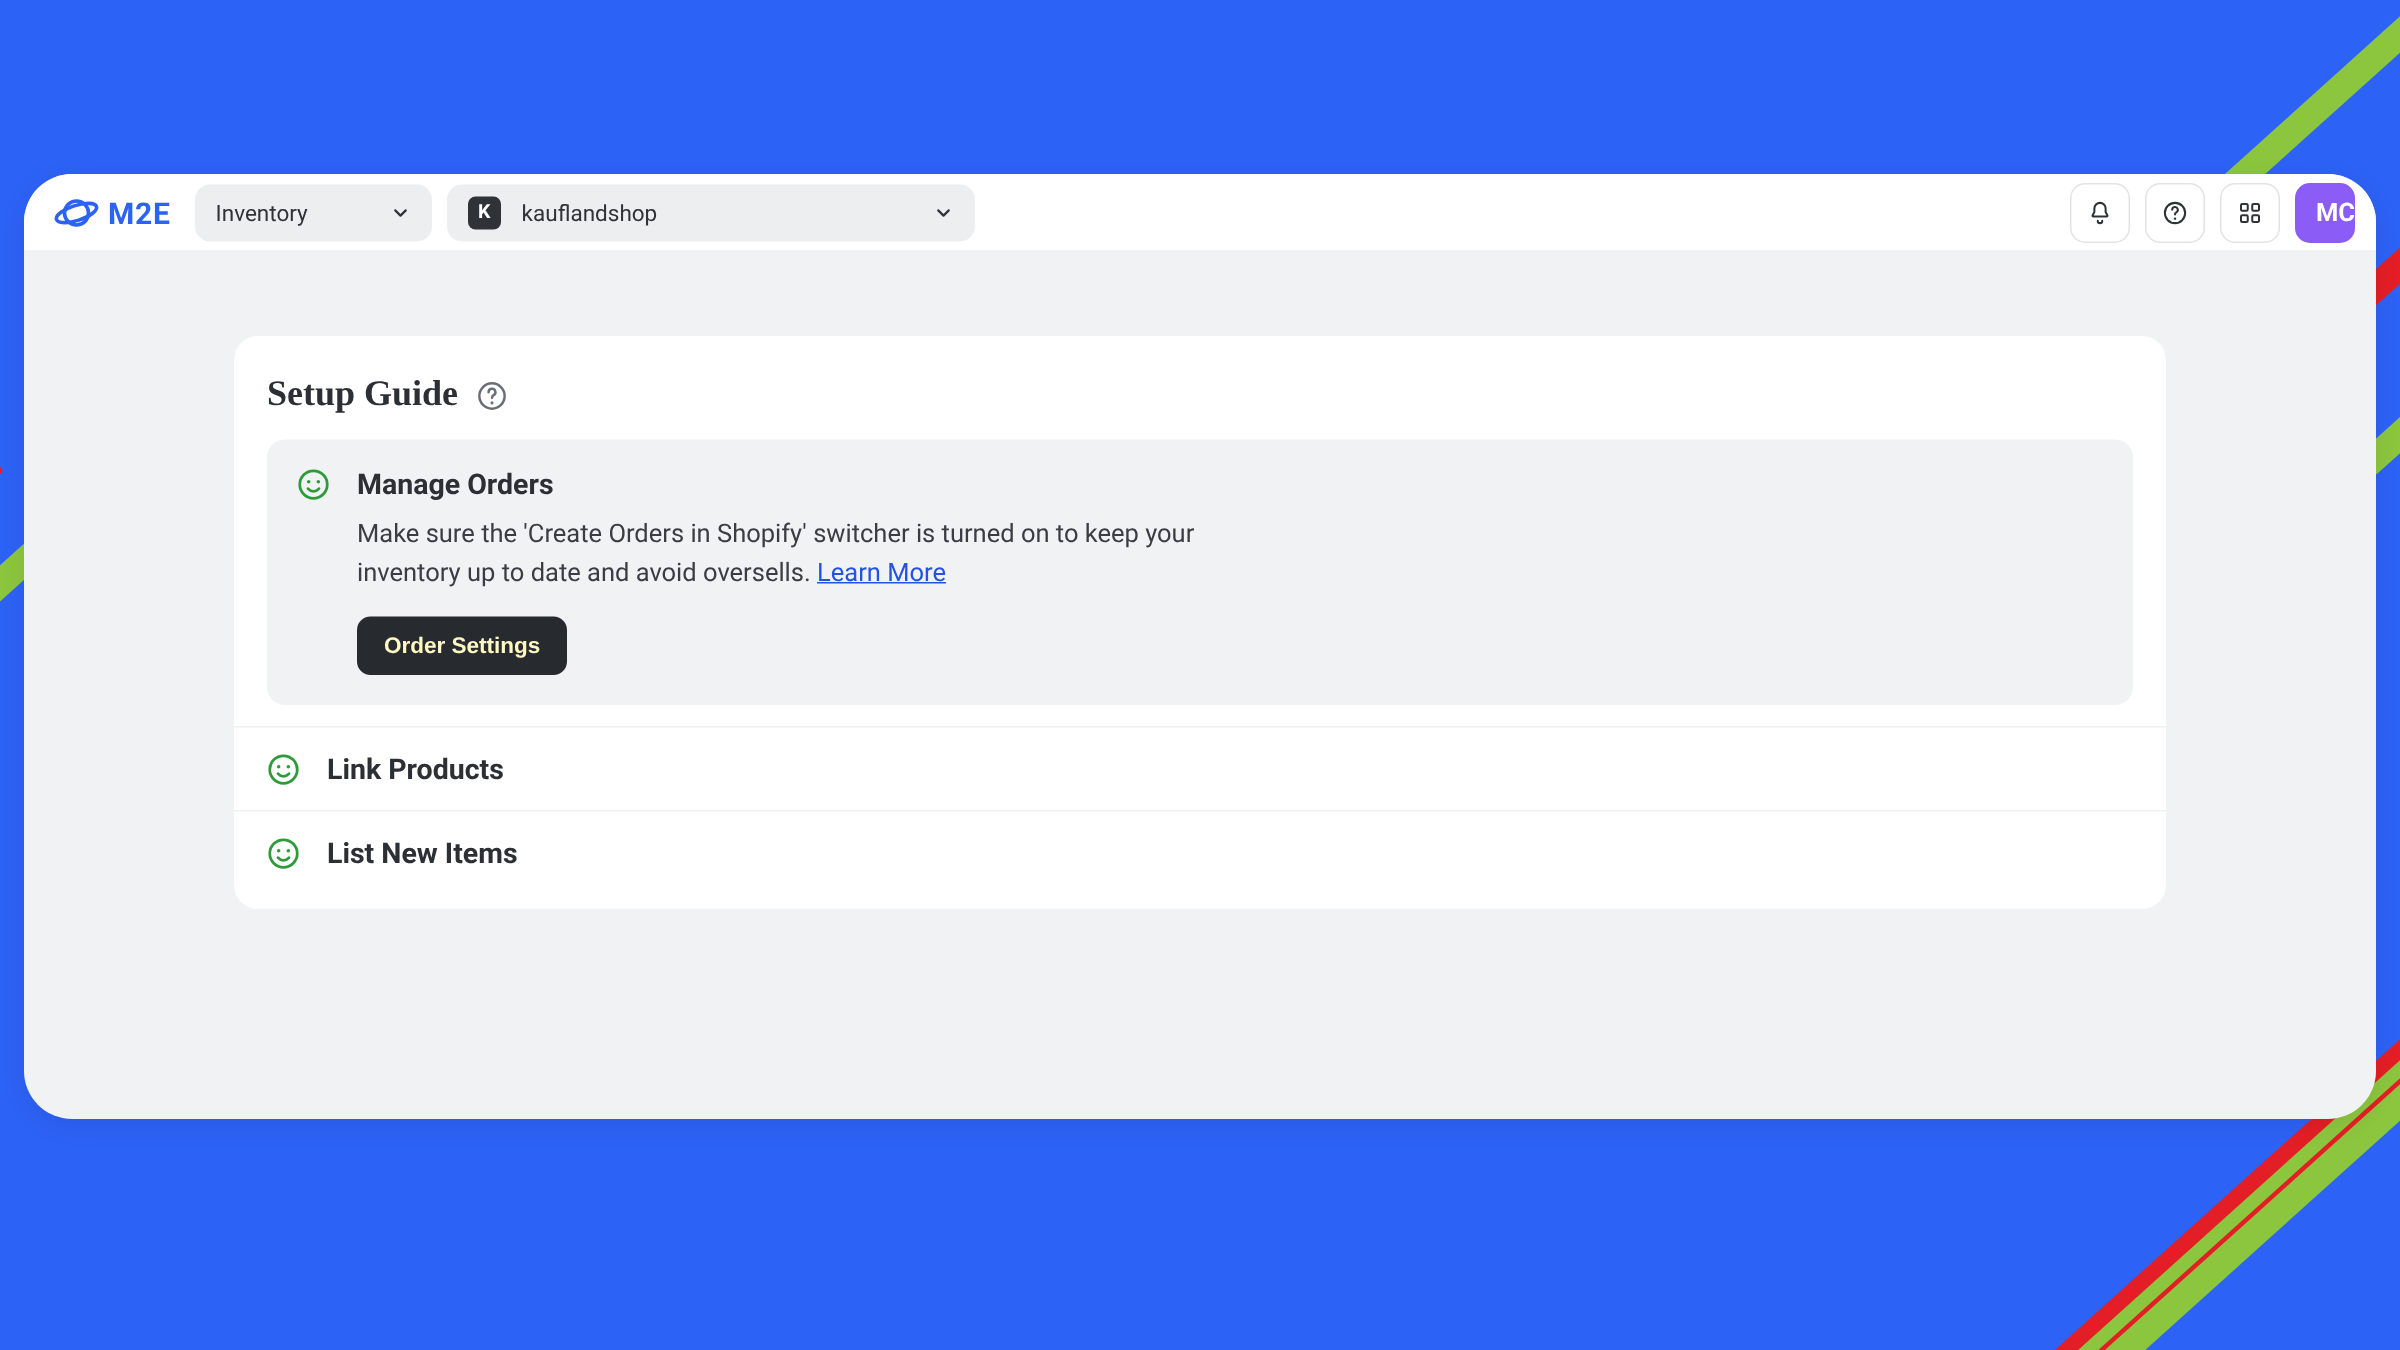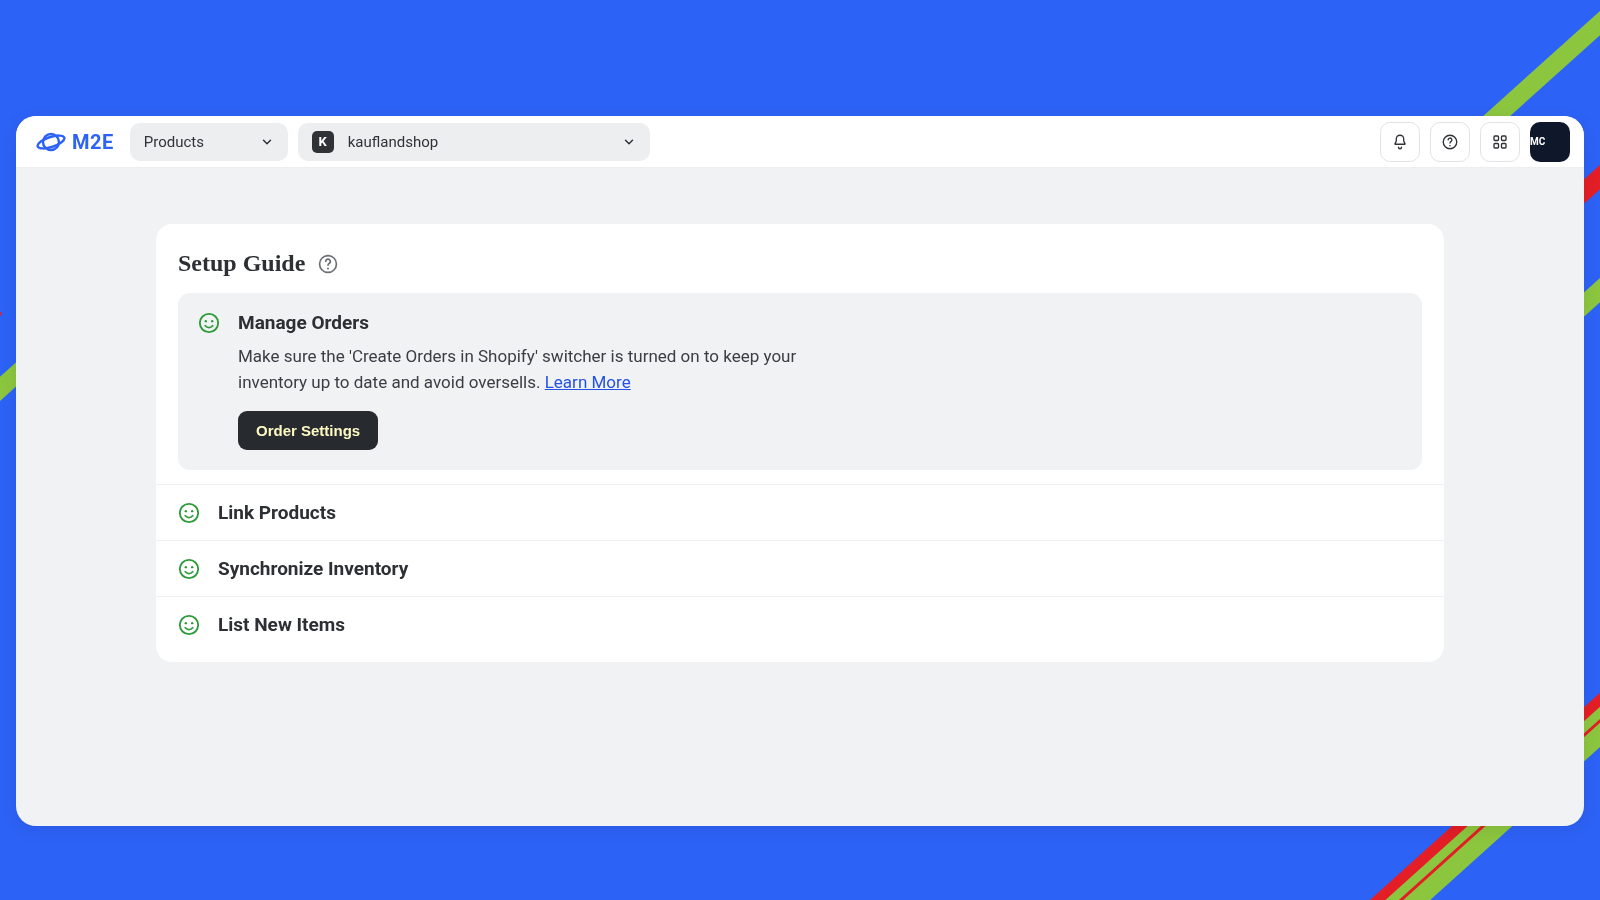--- a/index.html
+++ b/index.html
@@ -13,23 +13,23 @@
   .stripe.bl1 { width: 340px; background:#8cc63f; bottom:430px; left:-250px; transform: rotate(-42deg); }
   .stripe.bl2 { width: 340px; background:#e41e26; bottom:470px; left:-300px; transform: rotate(-42deg); }
   .stripe.br1 { width: 640px; background:#e41e26; bottom:60px; right:-180px; transform: rotate(-42deg); }
   .stripe.br2 { width: 640px; background:#8cc63f; bottom:10px; right:-140px; transform: rotate(-42deg); }
   .stripe.br3 { width: 640px; background:#e41e26; bottom:160px; right:-320px; transform: rotate(-42deg); }
   .stripe.br4 { width: 640px; background:#8cc63f; bottom:120px; right:-280px; transform: rotate(-42deg); }
 
   .app-frame {
     position: absolute;
     left: 16px; right: 16px; top: 116px;
-    height: 710px;
+    height: 630px;
     background: #f1f2f4;
-    border-radius: 20px;
+    border-radius: 32px;
     box-shadow: 0 4px 18px rgba(0,0,0,.08);
     overflow: hidden;
   }
 
   .topbar {
     height: 52px;
     background: #ffffff;
     display: flex;
     align-items: center;
     padding: 0 14px;
@@ -63,24 +63,24 @@
     border:1px solid #e1e3e6;
     border-radius:10px;
     background:#fff;
     display:flex; align-items:center; justify-content:center;
     color:#303236;
     cursor:pointer;
   }
   .avatar-btn {
     width:40px; height:40px;
     border-radius:10px;
-    background:#0f172a;
+    background:#8b5cf6;
     color:#fff;
-    display:flex; align-items:center; justify-content:flex-start;
-    font-weight:700; font-size:10px;
+    display:flex; align-items:center; justify-content:flex-end;
+    font-weight:700; font-size:17px;
     cursor:pointer;
   }
 
   .content { padding: 56px 140px; }
 
   .card {
     background:#fff;
     border-radius:16px;
     padding: 26px 0 10px 0;
   }
@@ -149,21 +149,21 @@
   <div class="topbar">
     <div class="logo">
       <svg width="30" height="24" viewBox="0 0 30 24">
         <ellipse cx="15" cy="12" rx="8" ry="8" fill="none" stroke="#2d62f6" stroke-width="2.4"></ellipse>
         <ellipse cx="15" cy="12" rx="14" ry="5" fill="none" stroke="#2d62f6" stroke-width="2.4" transform="rotate(-18 15 12)"></ellipse>
       </svg>
       <span>M2E</span>
     </div>
 
     <div class="pill dash">
-      <span>Products</span>
+      <span>Inventory</span>
       <span class="chev">
         <svg width="14" height="14" viewBox="0 0 24 24">
             <path d="M6 9l6 6 6-6" fill="none" stroke="#2f3338" stroke-width="2.5" stroke-linecap="round" stroke-linejoin="round"></path>
           </svg>
       </span>
     </div>
 
     <div class="pill shop">
       <span class="kicon">K</span>
       <span>kauflandshop</span>
@@ -235,29 +235,20 @@
       <div class="step-row">
         <svg class="smile" viewBox="0 0 24 24">
           <circle class="outer" cx="12" cy="12" r="10"></circle>
           <circle class="eye" cx="8.5" cy="10" r="1.3"></circle>
             <circle class="eye" cx="15.5" cy="10" r="1.3"></circle>
           <path class="mouth" d="M8 15c1.2 1.4 2.6 2 4 2s2.8-.6 4-2"></path>
         </svg>
         <span class="step-title">Link Products</span>
       </div>
 
-      <div class="step-row">
-        <svg class="smile" viewBox="0 0 24 24">
-          <circle class="outer" cx="12" cy="12" r="10"></circle>
-          <circle class="eye" cx="8.5" cy="10" r="1.3"></circle>
-            <circle class="eye" cx="15.5" cy="10" r="1.3"></circle>
-          <path class="mouth" d="M8 15c1.2 1.4 2.6 2 4 2s2.8-.6 4-2"></path>
-        </svg>
-        <span class="step-title">Synchronize Inventory</span>
-      </div>
 
       <div class="step-row">
         <svg class="smile" viewBox="0 0 24 24">
           <circle class="outer" cx="12" cy="12" r="10"></circle>
           <circle class="eye" cx="8.5" cy="10" r="1.3"></circle>
             <circle class="eye" cx="15.5" cy="10" r="1.3"></circle>
           <path class="mouth" d="M8 15c1.2 1.4 2.6 2 4 2s2.8-.6 4-2"></path>
         </svg>
         <span class="step-title">List New Items</span>
       </div>

